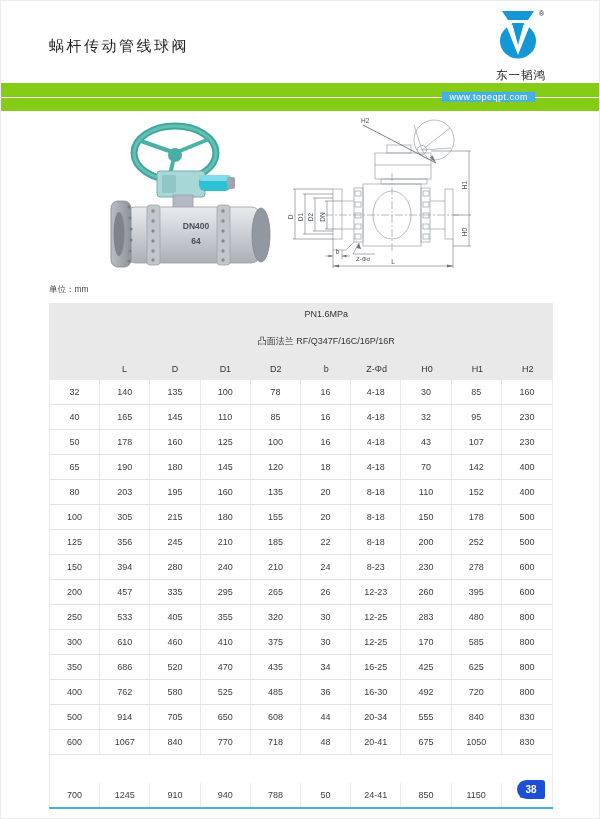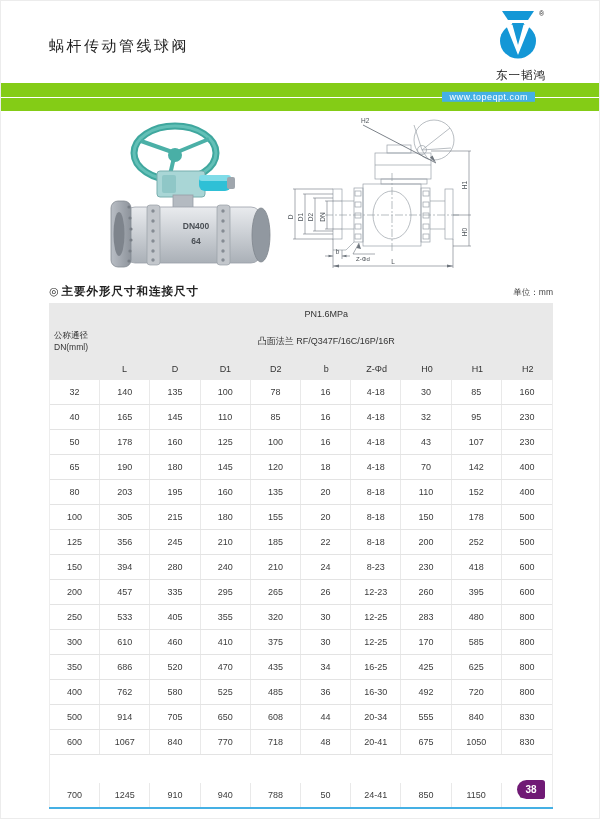--- a/index.html
+++ b/index.html
@@ -61,21 +61,21 @@
   .tbody .trow:last-child{border-bottom:none;margin-top:28px;}
   .tbody{border-left:1px solid #ededed;border-right:1px solid #ededed;}
   .tcell{
     display:flex;align-items:center;justify-content:center;
     font-size:9px;color:#3c3c3c;border-right:1px solid #e9e9e9;
   }
   .tcell:last-child{border-right:none;}
   
   .page-badge{
     position:absolute;right:54px;top:779px;width:28px;height:19px;
-    background:#701a75;color:#fff;font-size:10px;font-weight:bold;
+    background:#1d4ed8;color:#fff;font-size:10px;font-weight:bold;
     display:flex;align-items:center;justify-content:center;
     border-radius:10px 3px 3px 10px;
   }
 </style>
 </head>
 <body>
 
 <div class="page-title">蜗杆传动管线球阀</div>
 
 <div class="logo-block">
@@ -260,32 +260,25 @@
     <text x="42" y="104" transform="rotate(-90 42 104)" text-anchor="middle">DN</text>
     <text x="184" y="72" transform="rotate(-90 184 72)" text-anchor="middle">H1</text>
     <text x="184" y="119" transform="rotate(-90 184 119)" text-anchor="middle">H0</text>
     <text x="54.5" y="141" text-anchor="middle">b</text>
     <text x="80" y="148" text-anchor="middle" font-size="6">Z-Φd</text>
     <text x="110" y="151" text-anchor="middle">L</text>
   </g>
 </svg>
 
 <div class="section-row">
-  <div class="section-title">
-    <span class="section-icon">◎</span><span>主要外形尺寸和连接尺寸</span>
-  </div>
   <div class="unit-label">单位：mm</div>
 </div>
 
 <div class="dim-table">
   <div class="thead" id="table-header">
-    <div class="dn-header">
-      <span>公称通径</span>
-      <span>DN(mml)</span>
-    </div>
     <div class="pn-header">PN1.6MPa</div>
     <div class="flange-header">凸面法兰 RF/Q347F/16C/16P/16R</div>
 
   <div class="col-h" style="grid-area: 3 / 2;">L</div>
       <div class="col-h" style="grid-area: 3 / 3;">D</div>
       <div class="col-h" style="grid-area: 3 / 4;">D1</div>
       <div class="col-h" style="grid-area: 3 / 5;">D2</div>
       <div class="col-h" style="grid-area: 3 / 6;">b</div>
       <div class="col-h" style="grid-area: 3 / 7;">Z-Φd</div>
       <div class="col-h" style="grid-area: 3 / 8;">H0</div>
@@ -379,21 +372,21 @@
       </div>
       <div class="trow">
         <div class="tcell">150</div>
         <div class="tcell">394</div>
         <div class="tcell">280</div>
         <div class="tcell">240</div>
         <div class="tcell">210</div>
         <div class="tcell">24</div>
         <div class="tcell">8-23</div>
         <div class="tcell">230</div>
-        <div class="tcell">418</div>
+        <div class="tcell">278</div>
         <div class="tcell">600</div>
       </div>
       <div class="trow">
         <div class="tcell">200</div>
         <div class="tcell">457</div>
         <div class="tcell">335</div>
         <div class="tcell">295</div>
         <div class="tcell">265</div>
         <div class="tcell">26</div>
         <div class="tcell">12-23</div>

